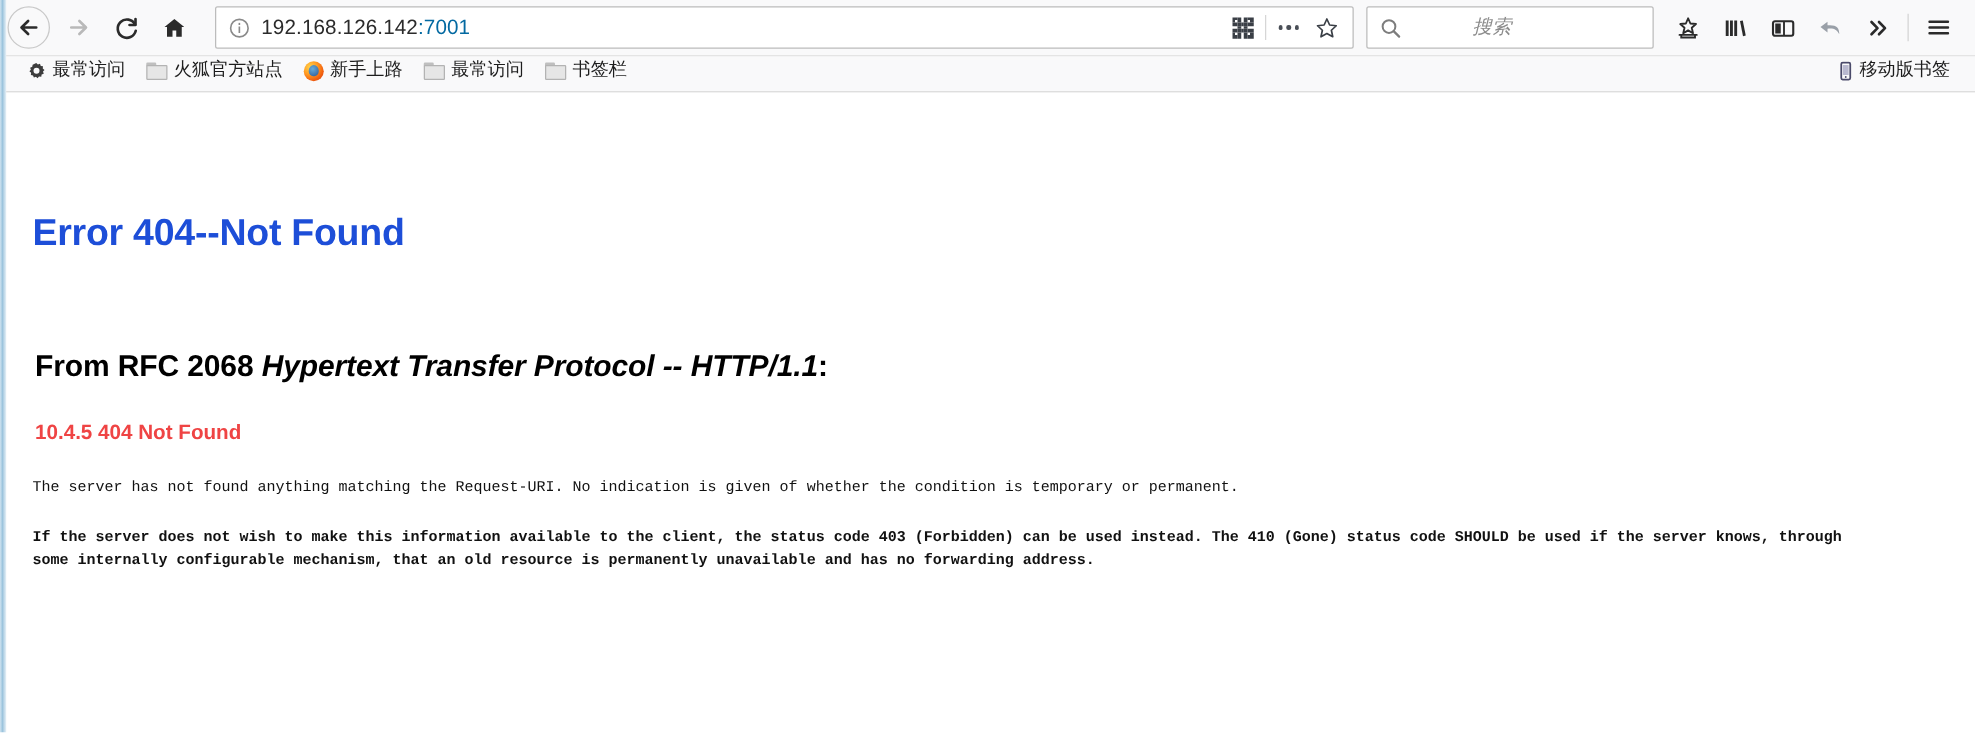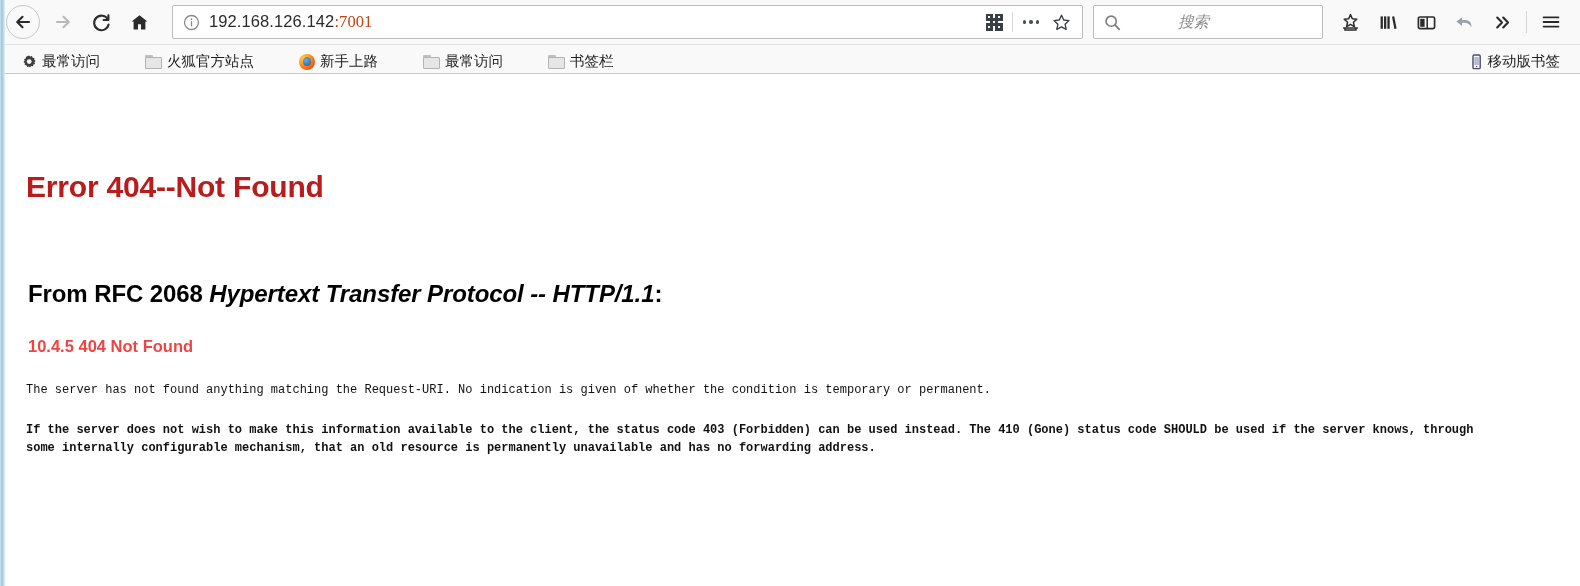--- a/index.html
+++ b/index.html
@@ -64,21 +64,21 @@
     min-width: 0;
   }
   .url-info-icon { flex: 0 0 auto; margin-right: 9px; display:flex; }
   .url-text {
     flex: 1 1 auto;
     font-size: 16.5px;
     color: #2b2b2b;
     white-space: nowrap; overflow: hidden;
     letter-spacing: 0.1px;
   }
-  .url-port { color: #c2410c; font-family: Liberation Serif, serif; }
+  .url-port { color: #0369a1; }
   .urlbar-actions { display: flex; align-items: center; flex: 0 0 auto; }
   .urlbar-actions .ub-btn {
     width: 30px; height: 30px;
     display: flex; align-items: center; justify-content: center;
   }
   .ub-sep { width: 1px; height: 20px; background: #d6d6d6; margin: 0 3px; }
 
   
   .qr { width: 17px; height: 17px; display: grid; grid-template-columns: repeat(7,1fr); grid-template-rows: repeat(7,1fr); gap: 0; }
   .qr i { display:block; }
@@ -112,28 +112,27 @@
 
   .right-tools { display: flex; align-items: center; flex: 0 0 auto; }
   .tool-btn {
     width: 38px; height: 38px;
     display: flex; align-items: center; justify-content: center;
   }
   .tool-sep { width: 1px; height: 22px; background: #d3d3d3; margin: 0 5px; }
 
   
   .bookmarks-bar {
-    display: flex; align-items: flex-end;
+    display: flex; align-items: flex-start;
     height: 29px;
     padding: 0 10px 0 14px;
     background: #f9f9fa;
     border-top: 1px solid #e4e4e4;
     font-size: 14.5px;
     color: #1d1d1d;
-    gap: 28px;
   }
   .bm-item {
     display: flex; align-items: center;
     height: 23px;
     padding: 0 7px;
     margin-right: 3px;
     border-radius: 2px;
     white-space: nowrap;
     cursor: default;
   }
@@ -165,21 +164,21 @@
     height: 513px;
     padding: 0;
     position: relative;
   }
   .page-inner { padding: 96px 20px 0 26px; }
 
   h1.err-title {
     font-family: "Liberation Sans", sans-serif;
     font-size: 30px;
     font-weight: bold;
-    color: #b91c1c;
+    color: #1d4ed8;
     margin: 0;
     letter-spacing: -0.2px;
   }
 
   h2.rfc-line {
     font-family: "Liberation Sans", sans-serif;
     font-size: 24px;
     font-weight: bold;
     color: #000000;
     margin: 76px 0 0 2px;

